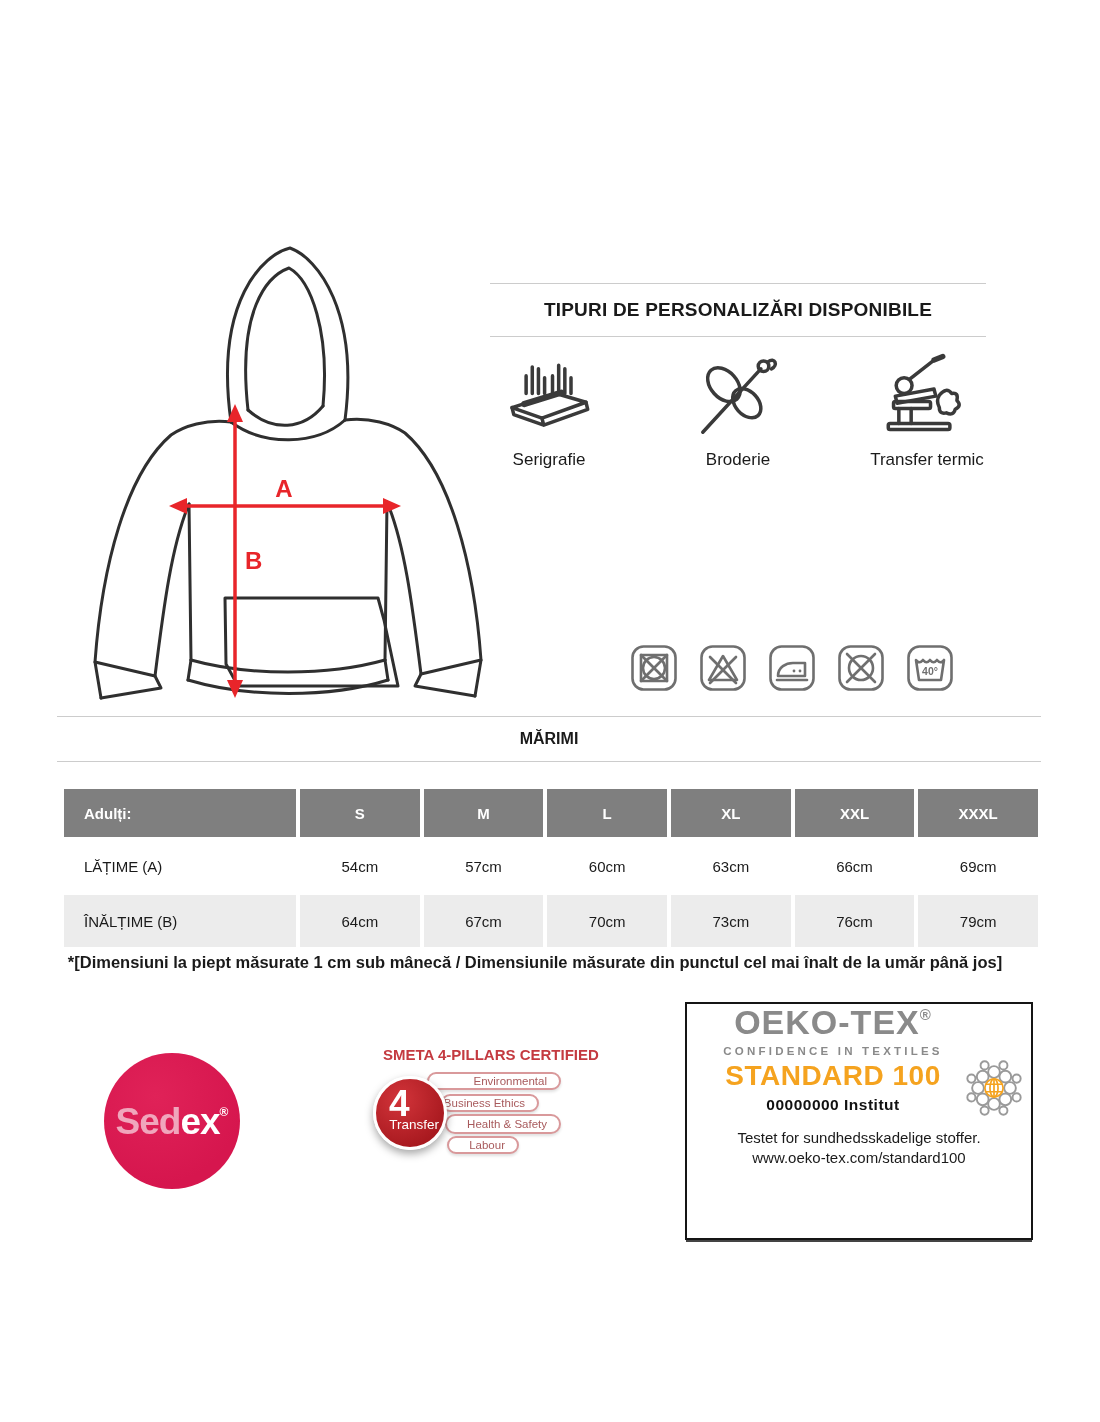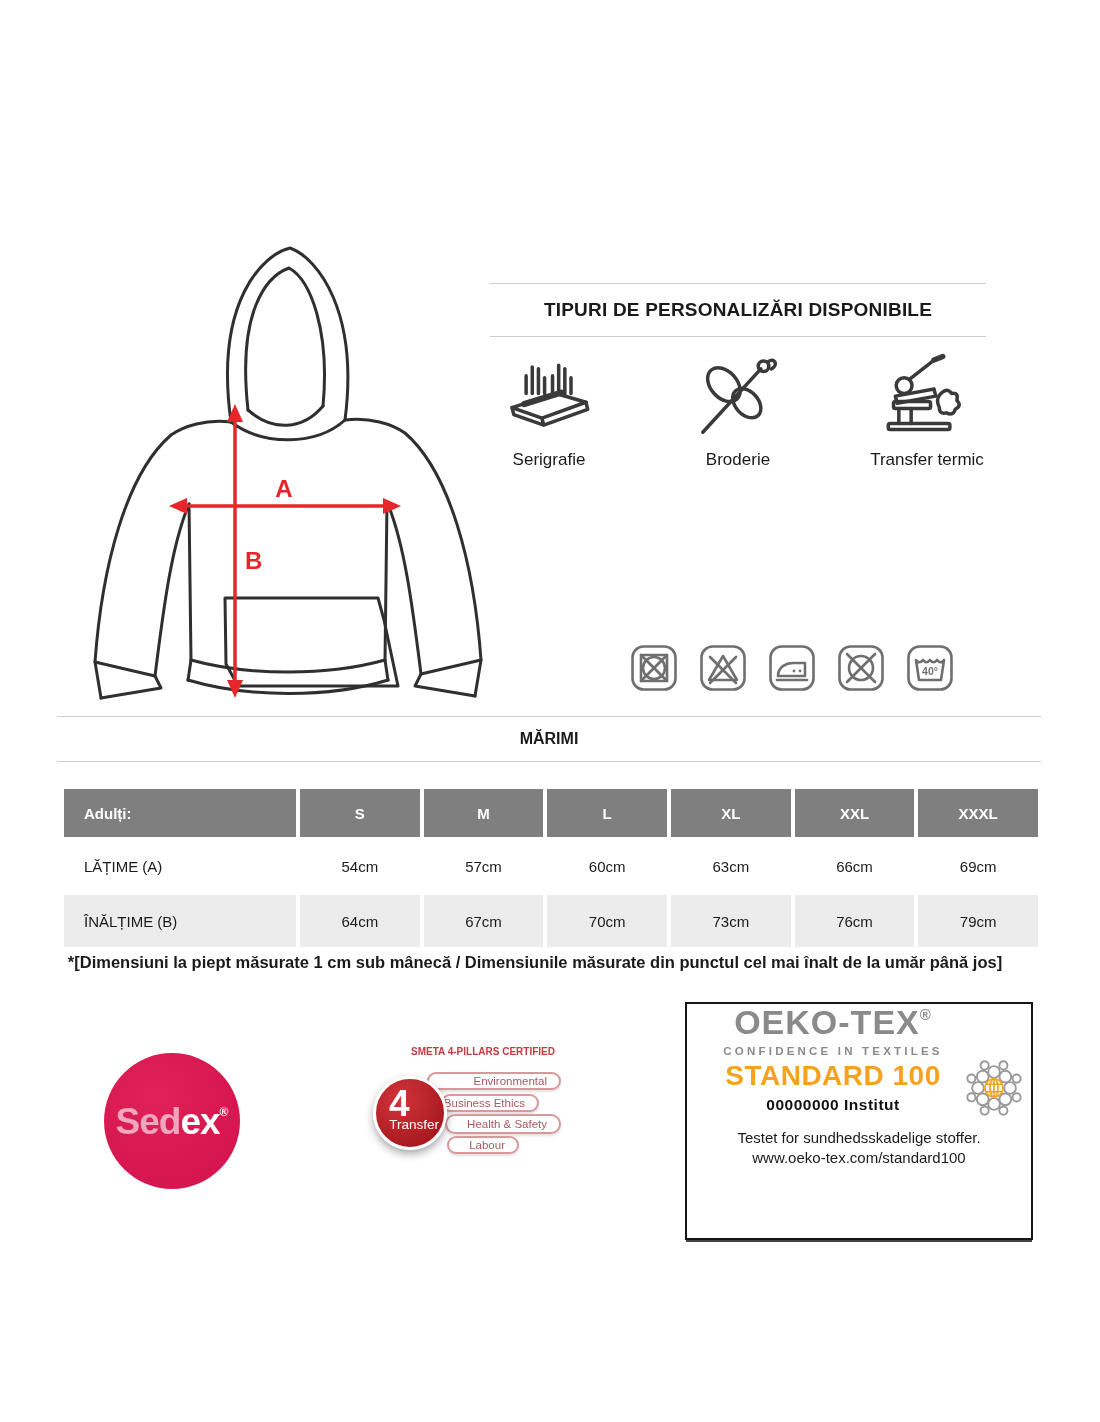--- a/index.html
+++ b/index.html
@@ -43,21 +43,21 @@
 
   .sedex{position:absolute;left:104px;top:1053px;width:136px;height:136px;border-radius:50%;
     background:radial-gradient(circle at 38% 32%, #e02258, var(--sedex_pink) 70%);
     display:flex;align-items:center;justify-content:center;}
   .sedex-text{font-size:37px;font-weight:bold;letter-spacing:-1px;line-height:1;}
   .sedex-text .sed{color:#f0a6bc;}
   .sedex-text .ex{color:#fff;}
   .sedex-text sup{font-size:12px;color:#fff;vertical-align:18px;letter-spacing:0;}
 
   .smeta{position:absolute;left:383px;top:1046px;width:200px;height:125px;}
-  .smeta-title{font-size:10px;font-weight:bold;color:var(--smeta_red);text-align:center;white-space:nowrap;}
+  .smeta-title{font-size:15px;font-weight:bold;color:var(--smeta_red);text-align:left;white-space:nowrap;}
   .pill{position:absolute;height:18px;background:#fff;border:2px solid var(--smeta_border);
     border-radius:12px;color:var(--smeta_text);font-size:11.5px;display:flex;align-items:center;
     justify-content:flex-end;padding-right:12px;box-shadow:0 2px 3px rgba(0,0,0,.12);}
   .pill-env{top:26px;left:44px;width:134px;}
   .pill-be{top:48px;left:58px;width:98px;}
   .pill-hs{top:68px;left:62px;width:116px;height:20px;}
   .pill-lab{top:90px;left:64px;width:72px;}
   .smeta-circle{position:absolute;left:-10px;top:30px;width:74px;height:74px;border-radius:50%;
     background:radial-gradient(circle at 35% 30%, #d2343a, #a8191f 75%);border:3px solid #fff;
     box-shadow:0 4px 8px rgba(0,0,0,.35);color:#fff;}

